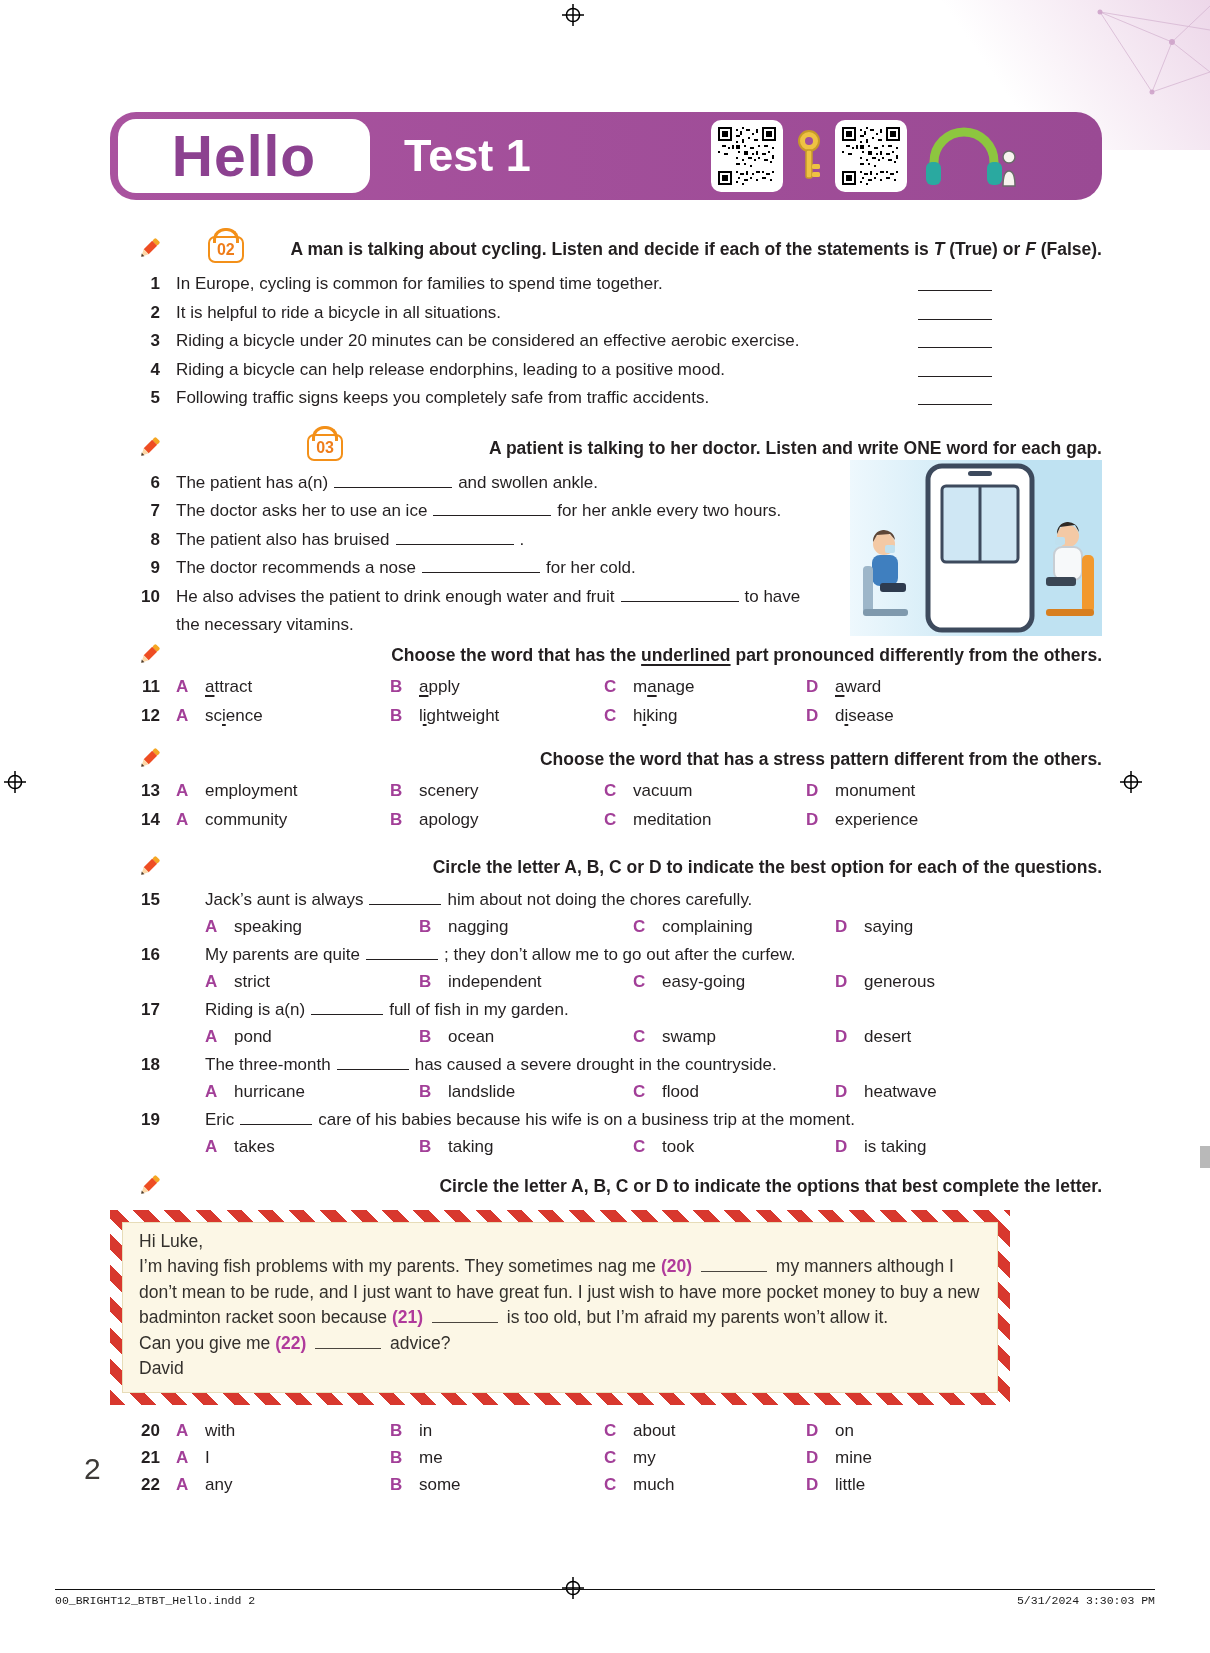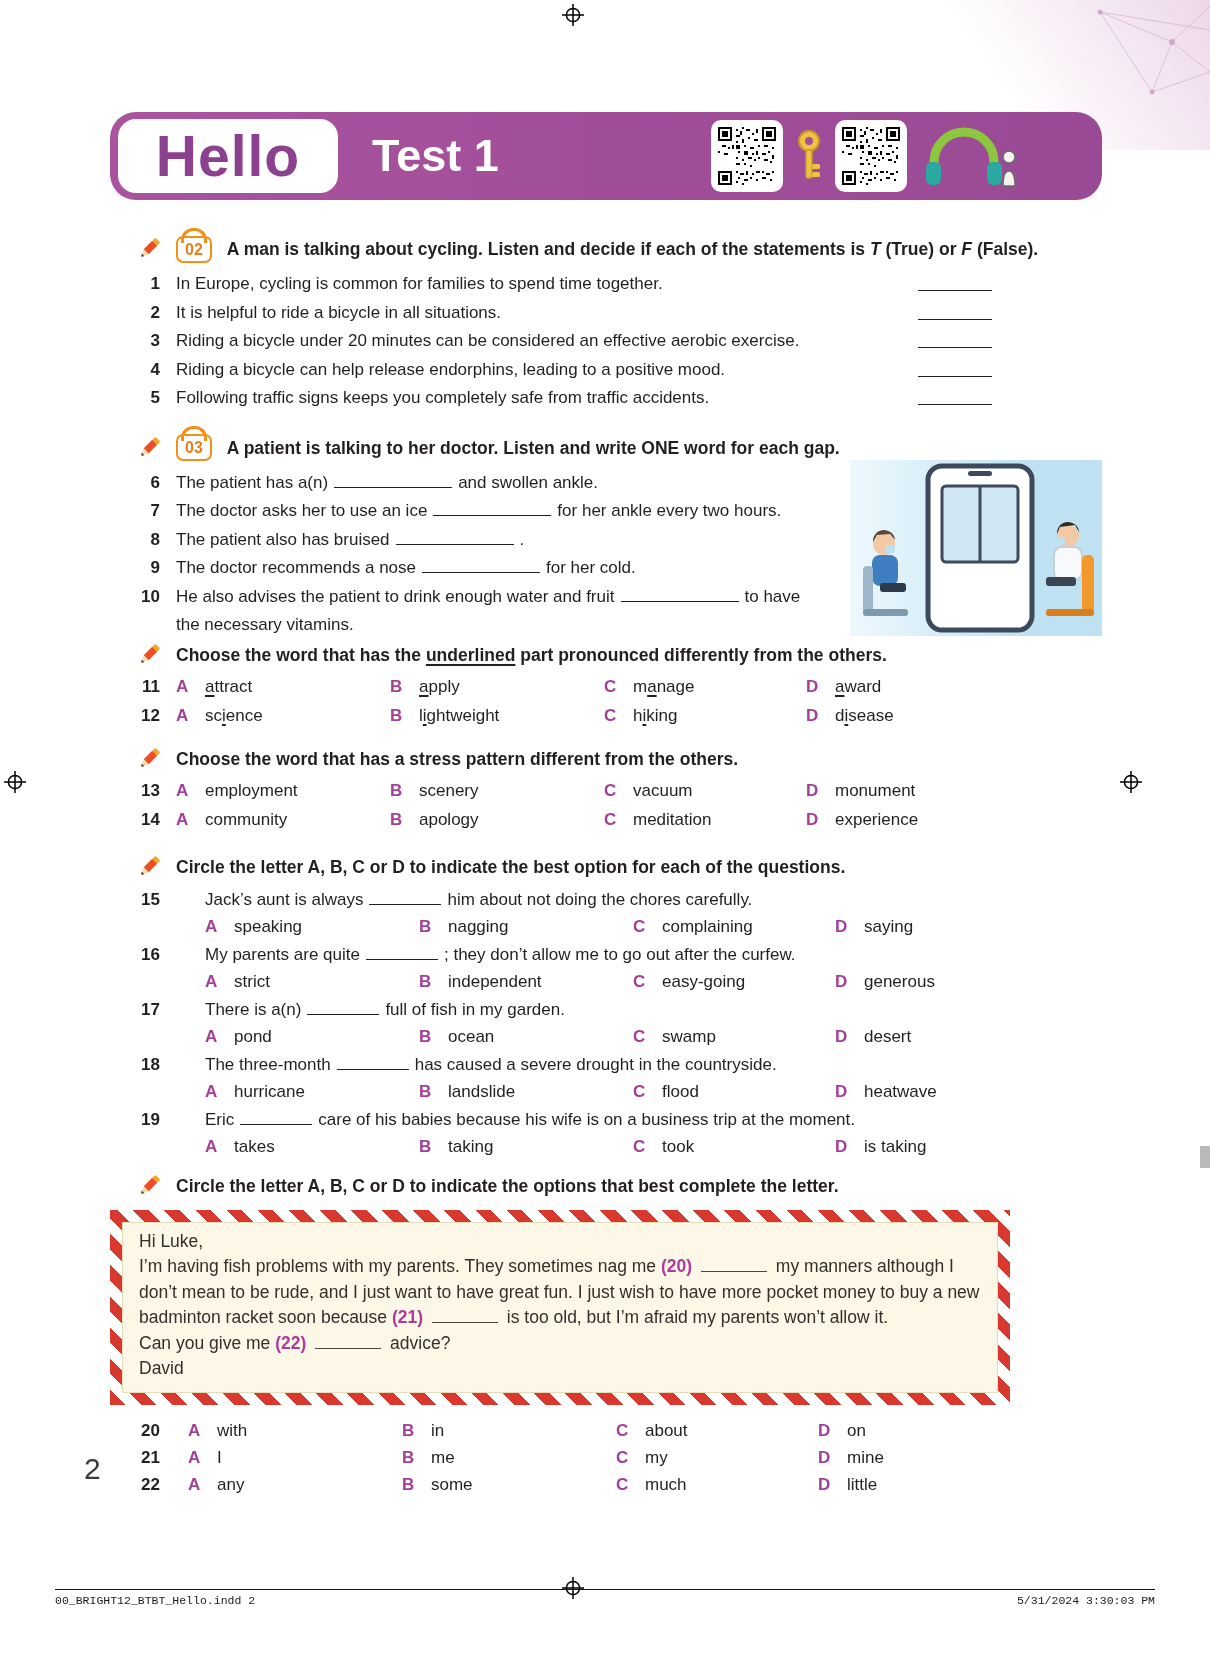--- a/index.html
+++ b/index.html
@@ -20,30 +20,30 @@
   .mark.left { left:4px; top:771px; }
   .mark.right { left:1120px; top:771px; }
   .mark.bottom { left:562px; top:1577px; }
   .gray-tab { position:absolute; right:0; top:1146px; width:10px; height:22px; background:#b9b9b9; }
 
   .content { position:absolute; left:110px; top:112px; width:992px; }
 
   
   .banner { position:relative; height:88px; border-radius:26px;
     background:linear-gradient(90deg,#a9539f,#9a4a94); display:flex; align-items:center; }
-  .hello-box { height:74px; margin-left:8px; width:220px; background:#fff; border-radius:18px;
+  .hello-box { height:74px; margin-left:8px; width:252px; background:#fff; border-radius:18px;
     display:flex; align-items:center; justify-content:center; }
   .hello-box span { font-size:57px; font-weight:bold; color:#8c4190; letter-spacing:1px; }
   .test-title { margin-left:34px; font-size:45px; font-weight:bold; color:#ffffff; }
   .banner-icons { margin-left:auto; margin-right:86px; display:flex; align-items:center; gap:13px; }
   .qr-tile { width:72px; height:72px; background:#fff; border-radius:10px; padding:7px; }
   .qr-tile svg { width:100%; height:100%; display:block; }
 
   
-  .heading { display:flex; align-items:center; font-weight:bold; font-size:17.5px; }
+  .heading { display:flex; align-items:center; font-weight:bold; font-size:17.5px;justify-content:space-between; }
   .heading .instr { margin-top:1px; }
   .pencil { width:30px; height:30px; margin-left:24px; margin-right:12px; flex:0 0 auto; }
   .badge { position:relative; border:2.5px solid #f39019; color:#ef7d1a; font-weight:bold;
     font-size:16px; border-radius:7px; padding:3px 7px 2px; margin-right:15px; background:#fff; }
   .badge::before { content:""; position:absolute; left:3px; right:3px; top:-10px; height:12px;
     border:3px solid #f39019; border-bottom:none; border-radius:12px 12px 0 0; }
   .uu { text-decoration:underline; text-decoration-thickness:1.5px; text-underline-offset:3px; }
   i.kw { font-style:italic; }
 
   .row { display:flex; align-items:baseline; line-height:28.5px; font-size:17px; }
@@ -60,21 +60,21 @@
   .sec1 .rows { margin-top:6px; width:882px; }
   .sec2 { margin-top:20px; }
   .sec2 .rows { margin-top:6px; position:relative; }
   .sec2 .row { max-width:740px; }
   .illus { position:absolute; right:0; top:-9px; width:252px; height:176px;
     background:linear-gradient(90deg,#eef8fd 0%,#bfe2f2 70%); }
   .illus svg { width:100%; height:100%; display:block; }
   .sec3 { }  .sec3 .rows { margin-top:2px; }  .sec3 .row { line-height:29px; }
   .sec4 { margin-top:14px; }  .sec4 .rows { margin-top:2px; }  .sec4 .row { line-height:29px; }
   .sec5 { margin-top:18px; }  .sec5 .rows { margin-top:4px; }  .sec5 .row { line-height:27.5px;gap:29px; }
-  .sec6 { margin-top:10px; }  .sec6 .rows { margin-top:12px; } .sec6 .row { line-height:27px;gap:12px; }
+  .sec6 { margin-top:10px; }  .sec6 .rows { margin-top:12px; } .sec6 .row { line-height:27px; }
 
   
   .letter-wrap { width:900px; margin-top:9px;
     background:repeating-linear-gradient(45deg,#d8382e 0 11px,#ffffff 11px 22px); padding:12px; }
   .letter-inner { background:#fcf7e6; border:1px solid #e7dcb8; padding:6px 16px 10px;
     font-size:17.5px; line-height:25.5px; color:#33302c; }
   .gapnum { color:#b03a9b; font-weight:bold; }
   .lblank { display:inline-block; width:66px; margin:0 4px; border-bottom:1.4px solid #4a463f; height:12px; }
 
   .pagenum { position:absolute; left:84px; top:1452px; font-size:30px; color:#3d3a37; }
@@ -353,21 +353,21 @@
         <div class="optgrid">
           <span class="opt"><b class="ol">A</b><span>strict</span></span>
           <span class="opt"><b class="ol">B</b><span>independent</span></span>
           <span class="opt"><b class="ol">C</b><span>easy-going</span></span>
           <span class="opt"><b class="ol">D</b><span>generous</span></span>
         </div>
       </div>
 
       <div class="row">
         <span class="qnum">17</span>
-        <span class="qtext"><span>There is a(n)</span><span class="blank small"></span><span>full of fish in my garden.</span></span>
+        <span class="qtext"><span>Riding is a(n)</span><span class="blank small"></span><span>full of fish in my garden.</span></span>
       </div>
       <div class="row">
         <span class="qnum"></span>
         <div class="optgrid">
           <span class="opt"><b class="ol">A</b><span>pond</span></span>
           <span class="opt"><b class="ol">B</b><span>ocean</span></span>
           <span class="opt"><b class="ol">C</b><span>swamp</span></span>
           <span class="opt"><b class="ol">D</b><span>desert</span></span>
         </div>
       </div>

